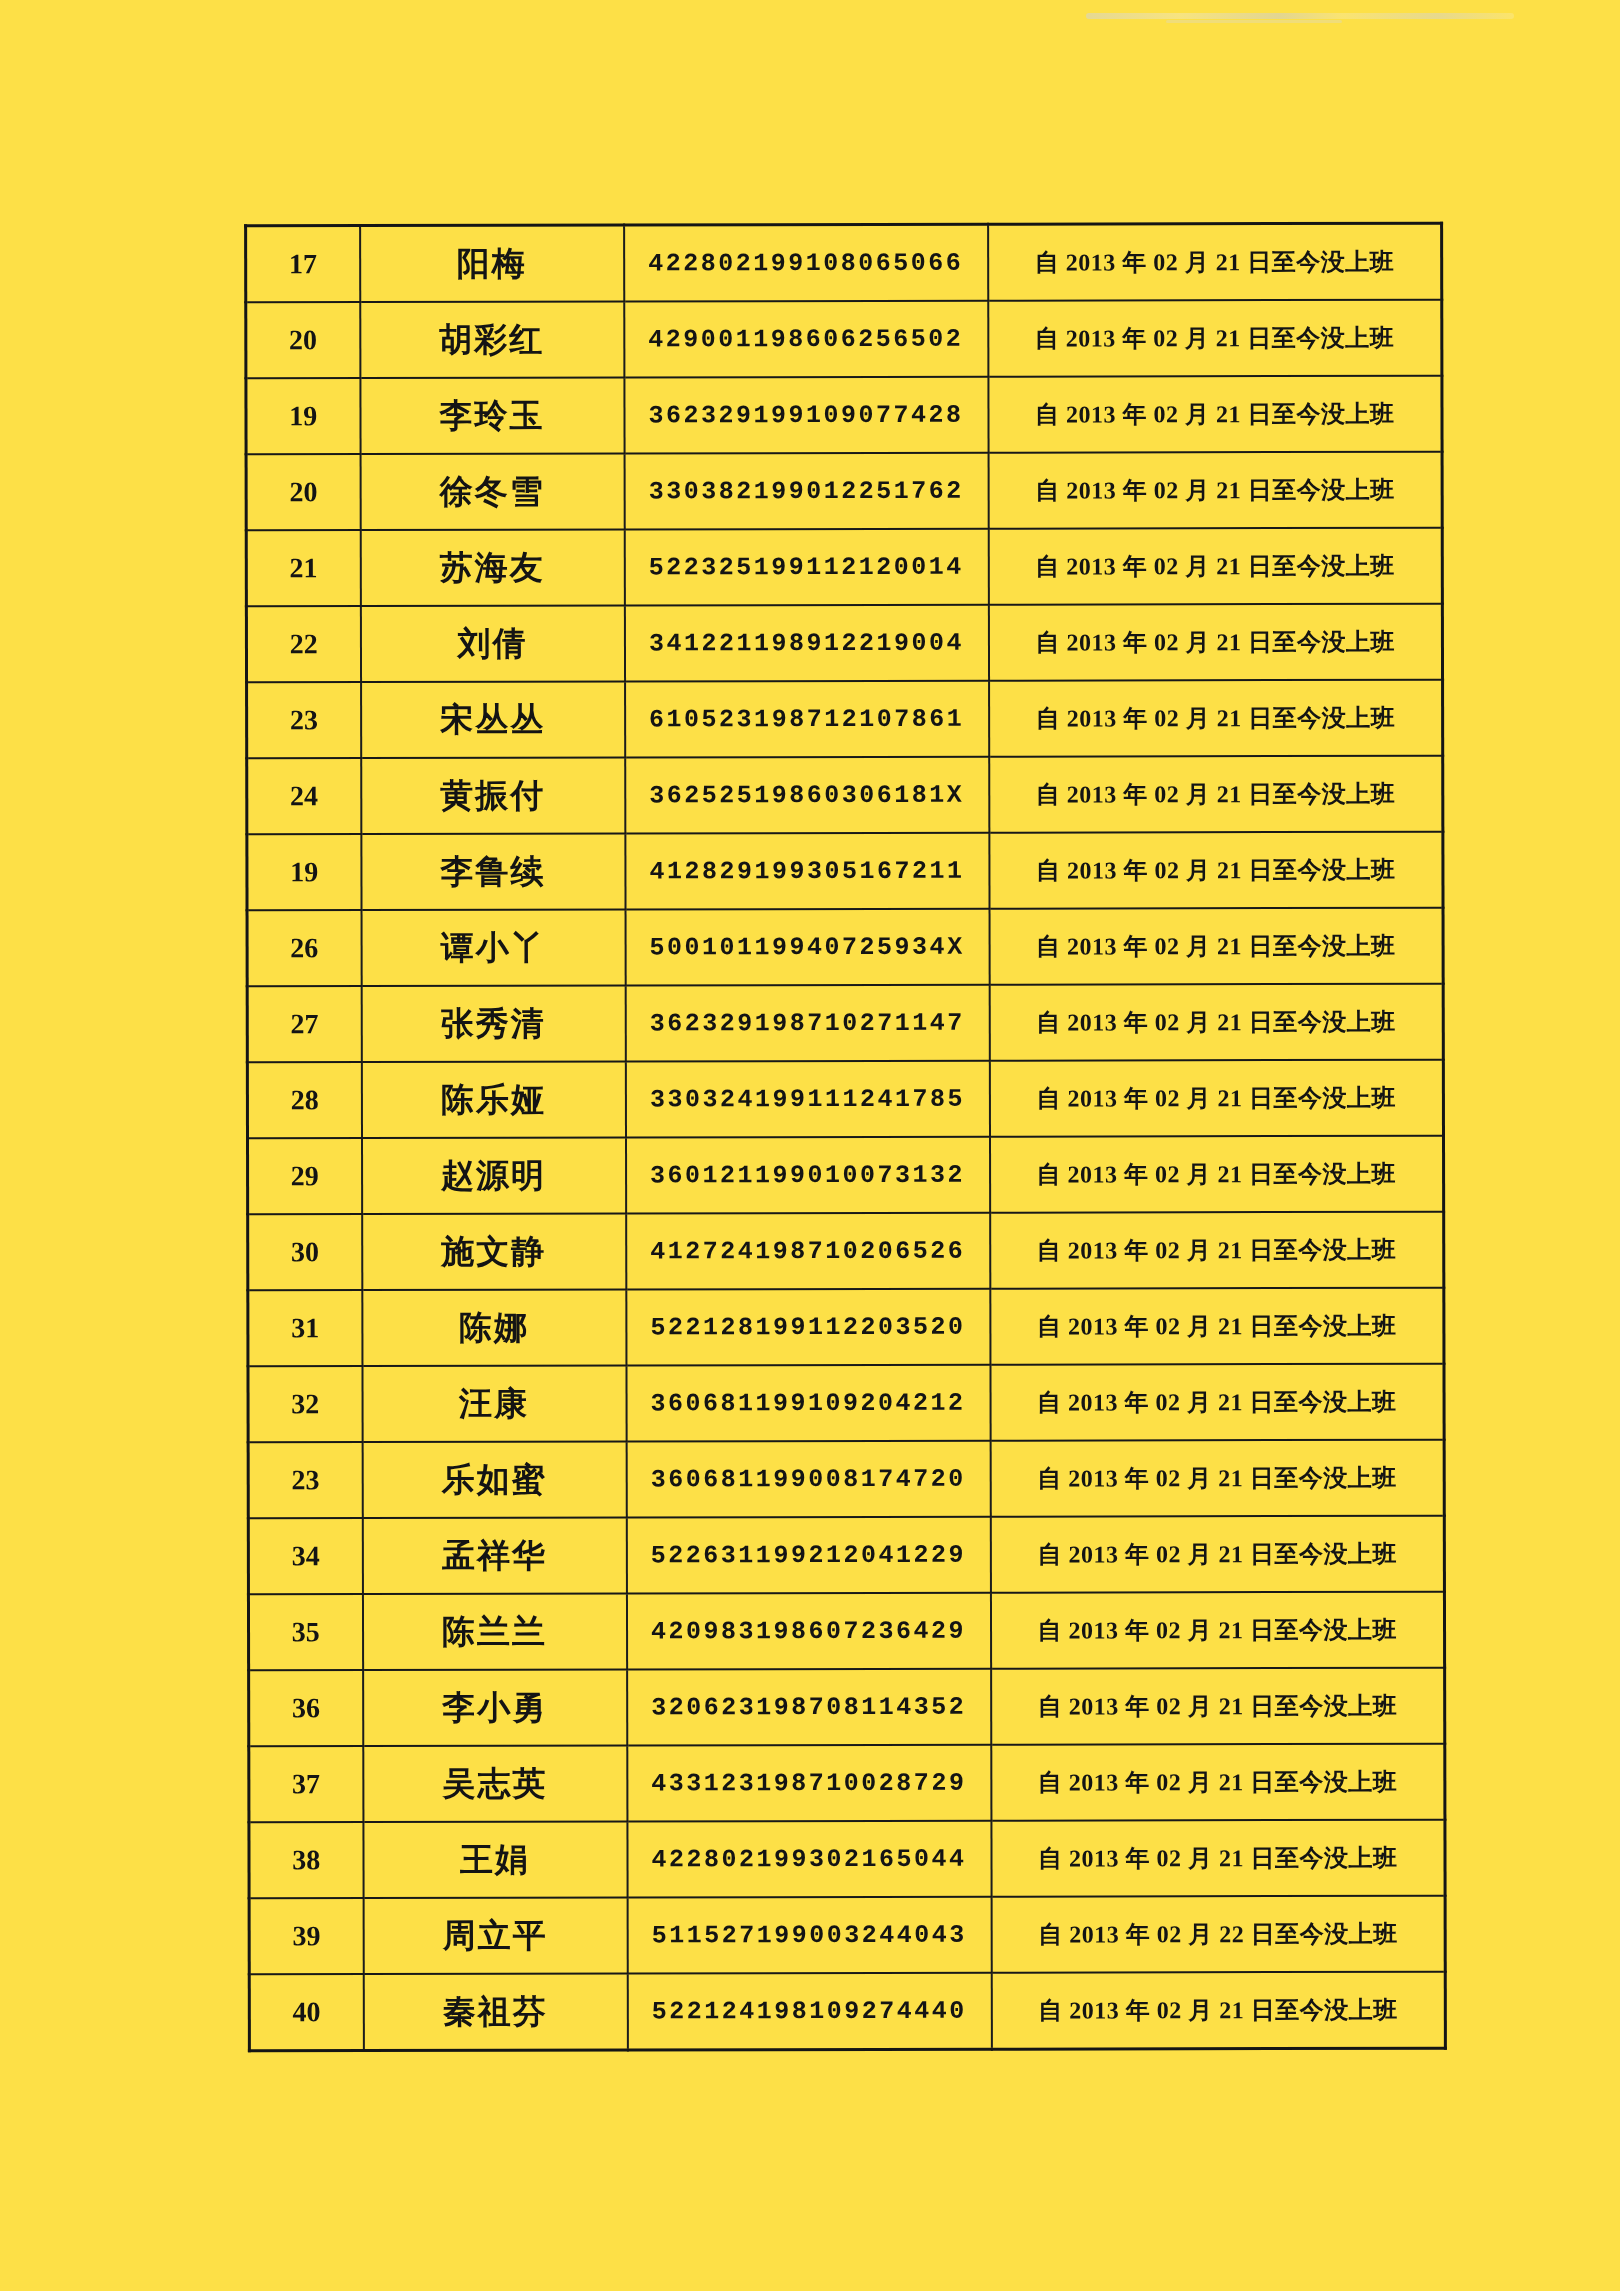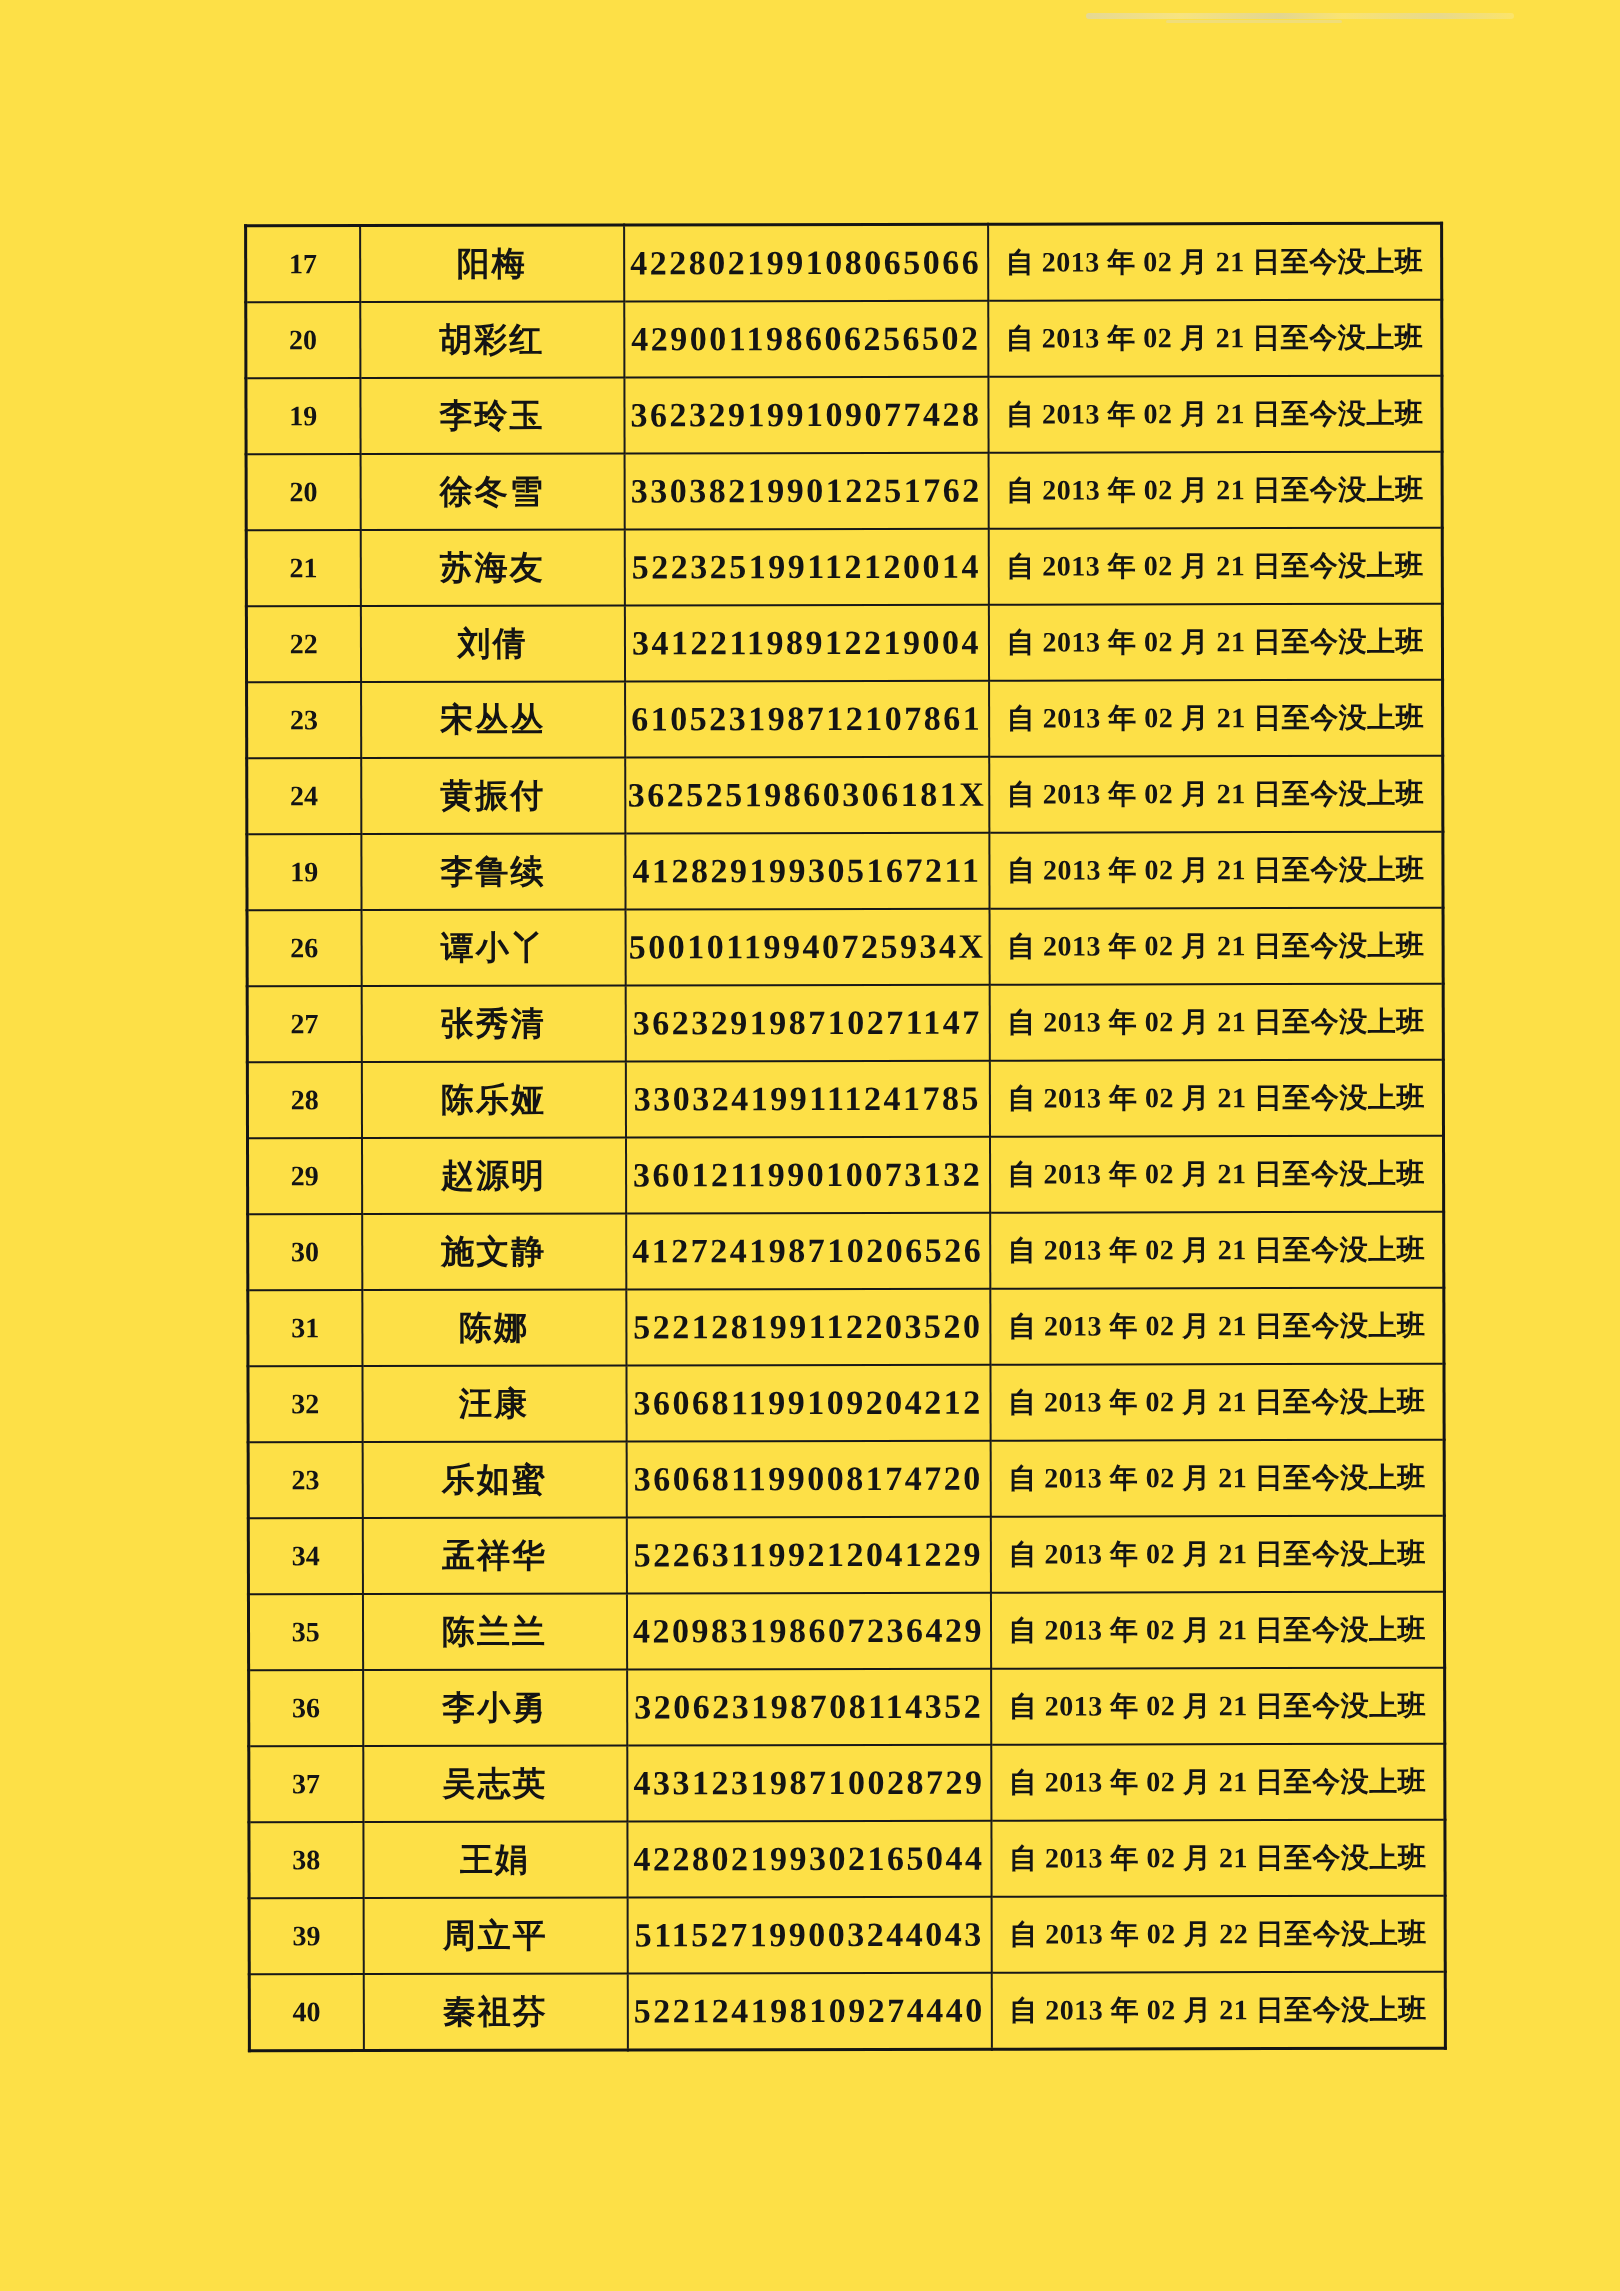--- a/index.html
+++ b/index.html
@@ -70,25 +70,26 @@
     padding: 0 2px;
   }
   td.c-no {
     font-size: 28px;
   }
   td.c-name {
     font-size: 33px;
     letter-spacing: 2px;
   }
   td.c-id {
-    font-size: 34px;
+    font-size: 25px;
     letter-spacing: 2.5px;
+    font-family: Liberation Mono, monospace;
   }
   td.c-status {
-    font-size: 28px;
+    font-size: 24px;
     letter-spacing: 0.5px;
   }
 </style>
 </head>
 <body>
 
 <div class="page">
 
   <div class="scan-streak-1"></div>
   <div class="scan-streak-2"></div>

